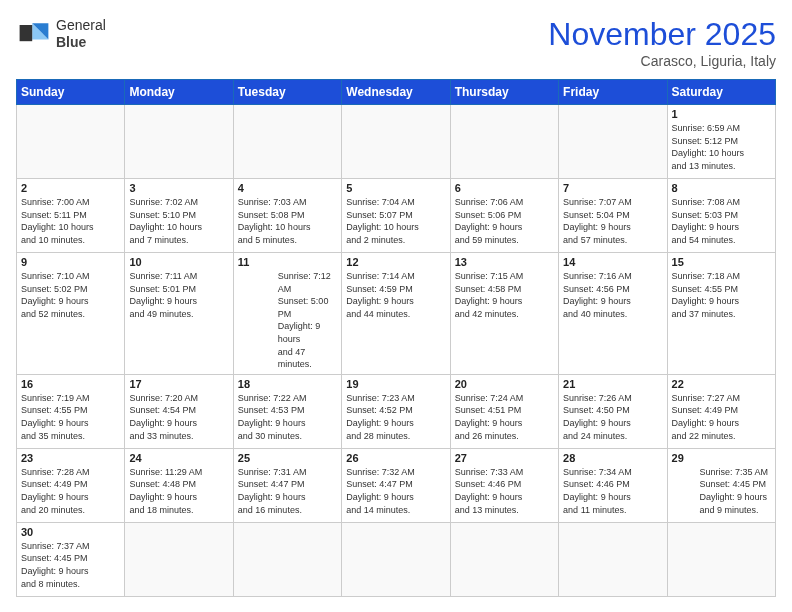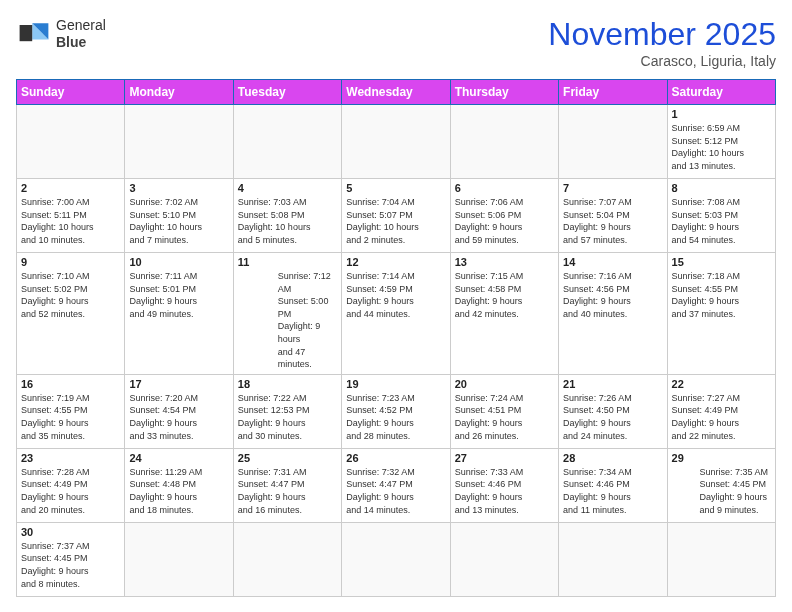--- a/index.html
+++ b/index.html
@@ -42,21 +42,21 @@
     .location {
       font-size: 14px;
       color: #555;
     }
     .calendar {
       width: 100%;
       border-collapse: collapse;
       border: 1px solid #ccc;
     }
     .calendar th {
-      background: #d946ef;
+      background: #1d4ed8;
       color: #fff;
       font-size: 12px;
       font-weight: bold;
       padding: 5px 4px;
       text-align: left;
       border: 1px solid #1a6ab8;
     }
     .calendar td {
       vertical-align: top;
       border: 1px solid #ccc;
@@ -252,21 +252,21 @@
           <td>
             <span class="day-number">17</span>
             <div class="day-info" style="white-space: pre-line;">Sunrise: 7:20 AM
 Sunset: 4:54 PM
 Daylight: 9 hours
 and 33 minutes.</div>
           </td>
           <td>
             <span class="day-number">18</span>
             <div class="day-info" style="white-space: pre-line;">Sunrise: 7:22 AM
-Sunset: 12:53 PM
+Sunset: 4:53 PM
 Daylight: 9 hours
 and 30 minutes.</div>
           </td>
           <td>
             <span class="day-number">19</span>
             <div class="day-info" style="white-space: pre-line;">Sunrise: 7:23 AM
 Sunset: 4:52 PM
 Daylight: 9 hours
 and 28 minutes.</div>
           </td>

